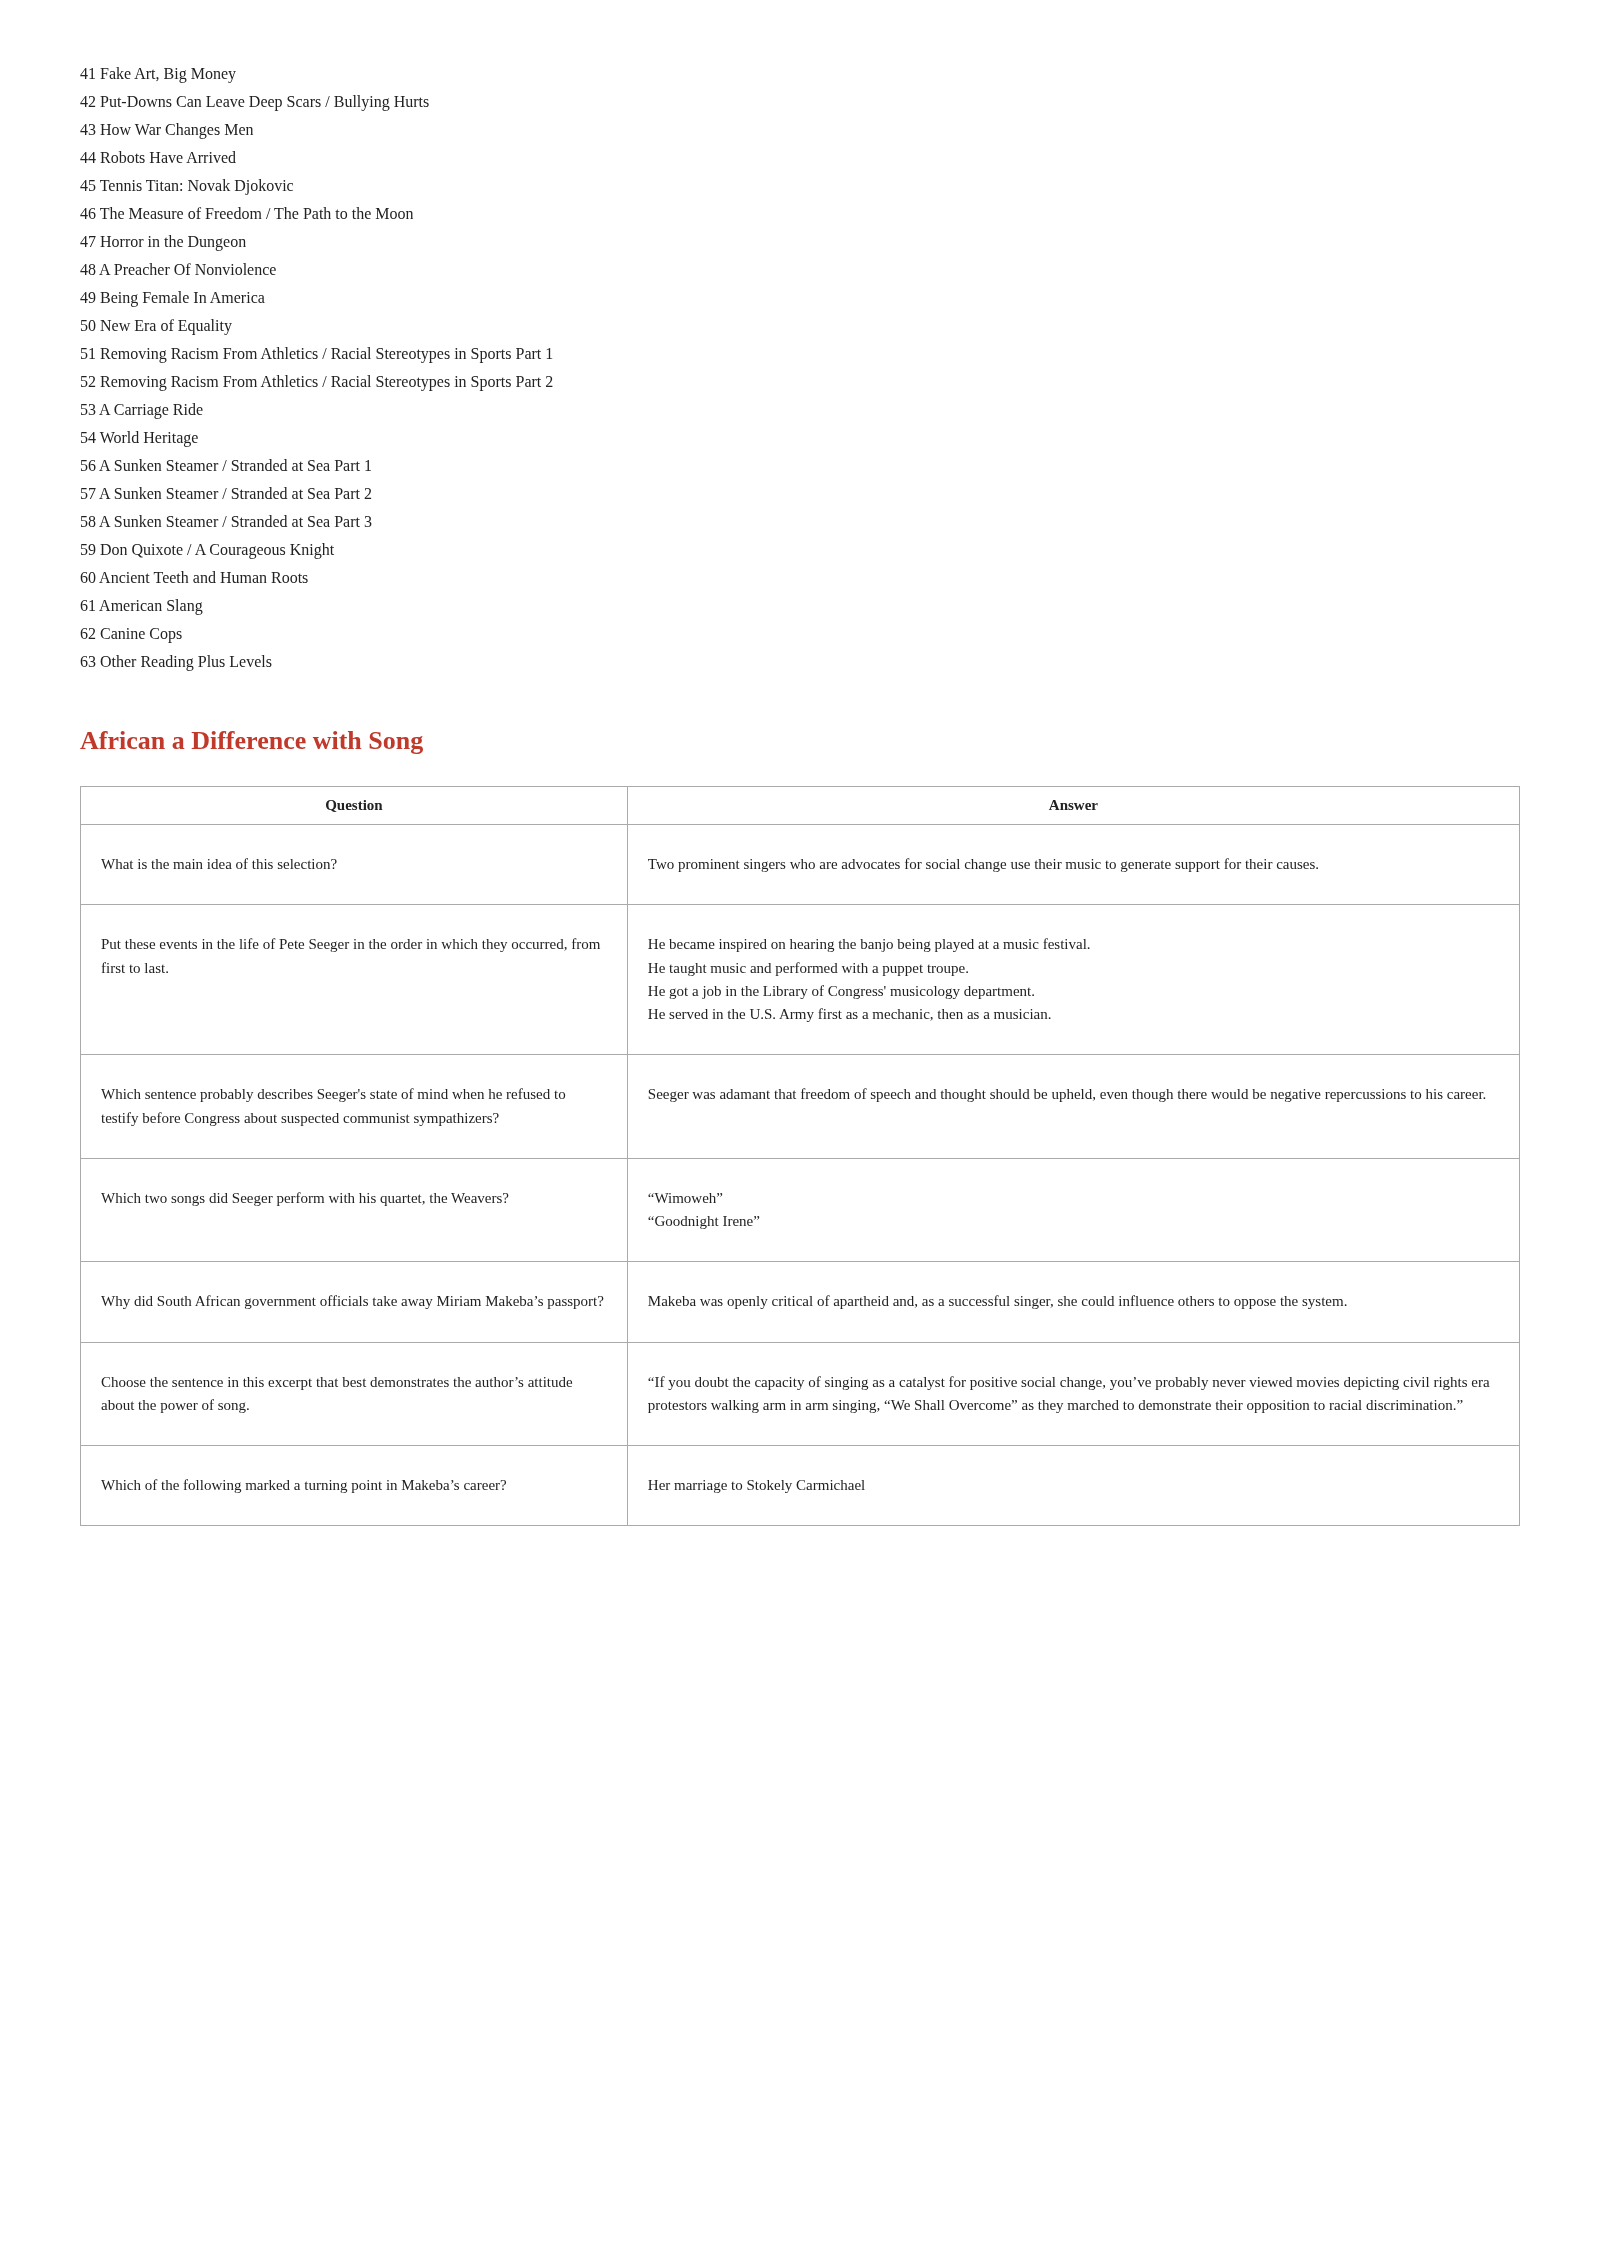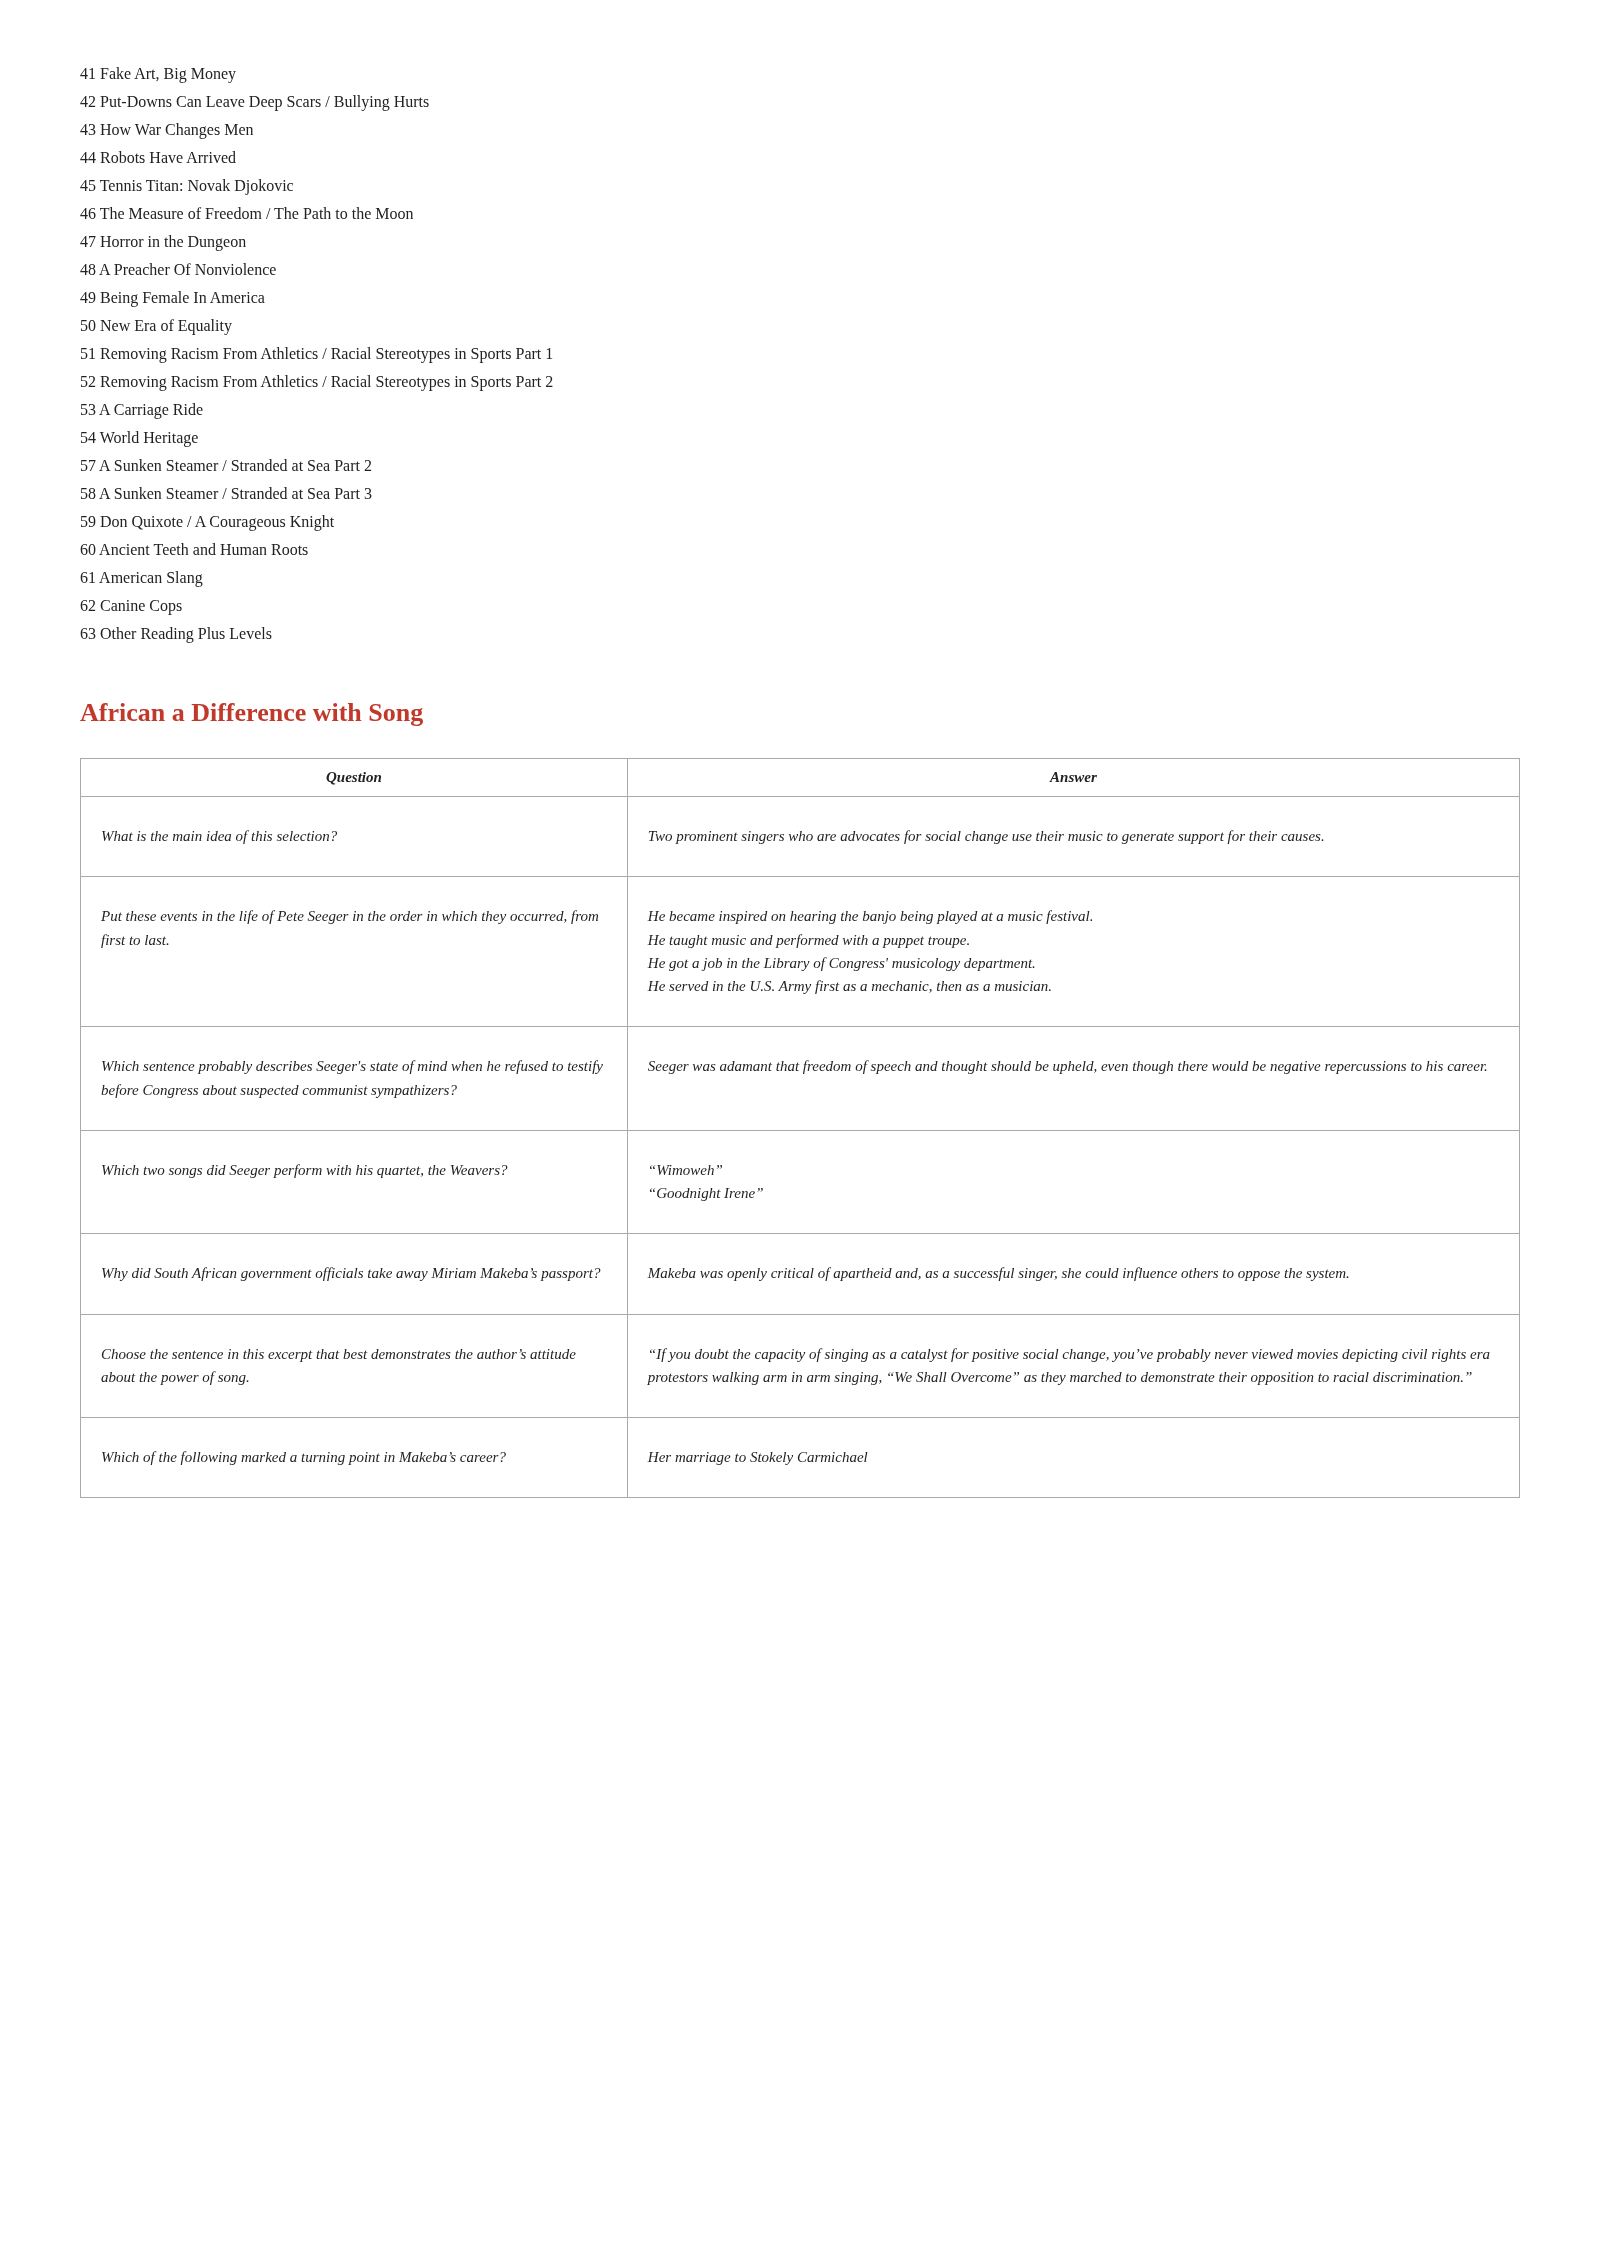--- a/index.html
+++ b/index.html
@@ -22,21 +22,20 @@
       font-size: 26px;
       font-weight: bold;
       color: #c0392b;
       margin-bottom: 30px;
       margin-top: 10px;
     }
     .qa-table {
       width: 100%;
       border-collapse: collapse;
       border: 1px solid #aaa;
-      font-style: italic;
     }
     .qa-table th {
       border: 1px solid #aaa;
       padding: 10px 20px;
       text-align: center;
       font-weight: bold;
       font-size: 15px;
       background: #fff;
     }
     .qa-table td {
@@ -68,20 +67,21 @@
     <div class="list-item">45 Tennis Titan: Novak Djokovic</div>
     <div class="list-item">46 The Measure of Freedom / The Path to the Moon</div>
     <div class="list-item">47 Horror in the Dungeon</div>
     <div class="list-item">48 A Preacher Of Nonviolence</div>
     <div class="list-item">49 Being Female In America</div>
     <div class="list-item">50 New Era of Equality</div>
     <div class="list-item">51 Removing Racism From Athletics / Racial Stereotypes in Sports Part 1</div>
     <div class="list-item">52 Removing Racism From Athletics / Racial Stereotypes in Sports Part 2</div>
     <div class="list-item">53 A Carriage Ride</div>
     <div class="list-item">54 World Heritage</div>
+    <div class="list-item">56 A Sunken Steamer / Stranded at Sea Part 1</div>
     <div class="list-item">57 A Sunken Steamer / Stranded at Sea Part 2</div>
     <div class="list-item">58 A Sunken Steamer / Stranded at Sea Part 3</div>
     <div class="list-item">59 Don Quixote / A Courageous Knight</div>
     <div class="list-item">60 Ancient Teeth and Human Roots</div>
     <div class="list-item">61 American Slang</div>
     <div class="list-item">62 Canine Cops</div>
     <div class="list-item">63 Other Reading Plus Levels</div>
   </div>
 
 <div class="section-title">African a Difference with Song</div>

